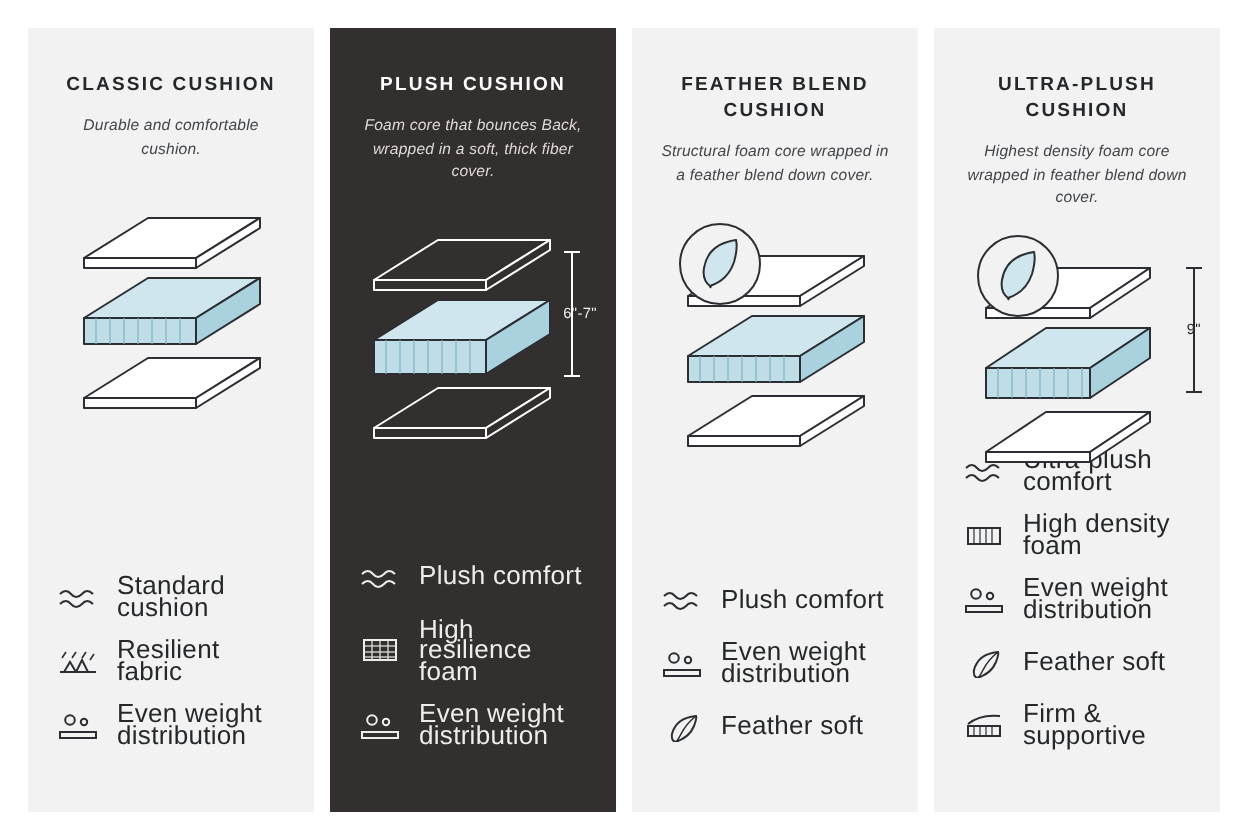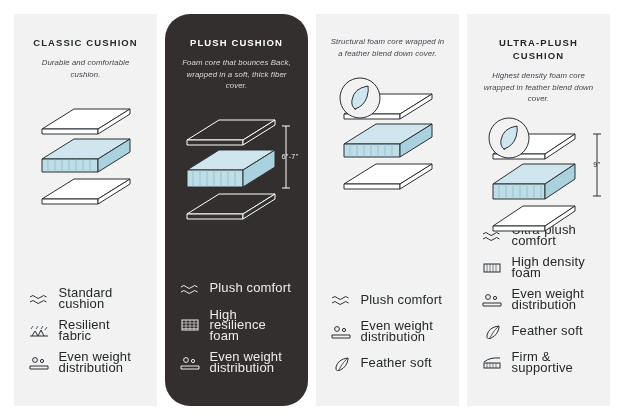--- a/index.html
+++ b/index.html
@@ -28,21 +28,20 @@
     width: 143px;
     background: #f2f2f2;
     box-sizing: border-box;
     padding: 22px 14px 14px 14px;
     display: flex;
     flex-direction: column;
     align-items: center;
   }
   .card.dark {
     background: #332f2f;
-    border-radius: 25px;
   }
   .card-title {
     font-size: 9.5px;
     font-weight: bold;
     letter-spacing: 1.1px;
     color: #25282a;
     text-align: center;
     line-height: 13px;
     margin-bottom: 8px;
     text-transform: uppercase;
@@ -271,20 +270,21 @@
             <circle cx="14" cy="6" r="1.6" fill="none" stroke="#efece9" stroke-width="1"></circle>
             <path d="M2 11 h18 v3 h-18 z" fill="none" stroke="#efece9" stroke-width="1"></path>
           </svg>
         </span>
         <span class="feature-label">Even weight distribution</span>
       </div>
     </div>
   </div>
 
   <div class="card">
+    <div class="card-title">FEATHER BLEND CUSHION</div>
     <div class="card-sub">Structural foam core wrapped in a feather blend down cover.</div>
 
     <div class="diagram">
       <svg width="128" height="120" viewBox="0 0 128 120">
         <g fill="none" stroke="#2b2f33" stroke-width="1" stroke-linejoin="round">
           <polygon points="52,20 108,20 76,40 20,40" fill="#ffffff"></polygon>
           <polygon points="20,40 76,40 76,45 20,45" fill="#ffffff"></polygon>
           <polygon points="76,40 108,20 108,25 76,45" fill="#ffffff"></polygon>
         </g>
         <g stroke="#2b2f33" stroke-width="1" stroke-linejoin="round">

